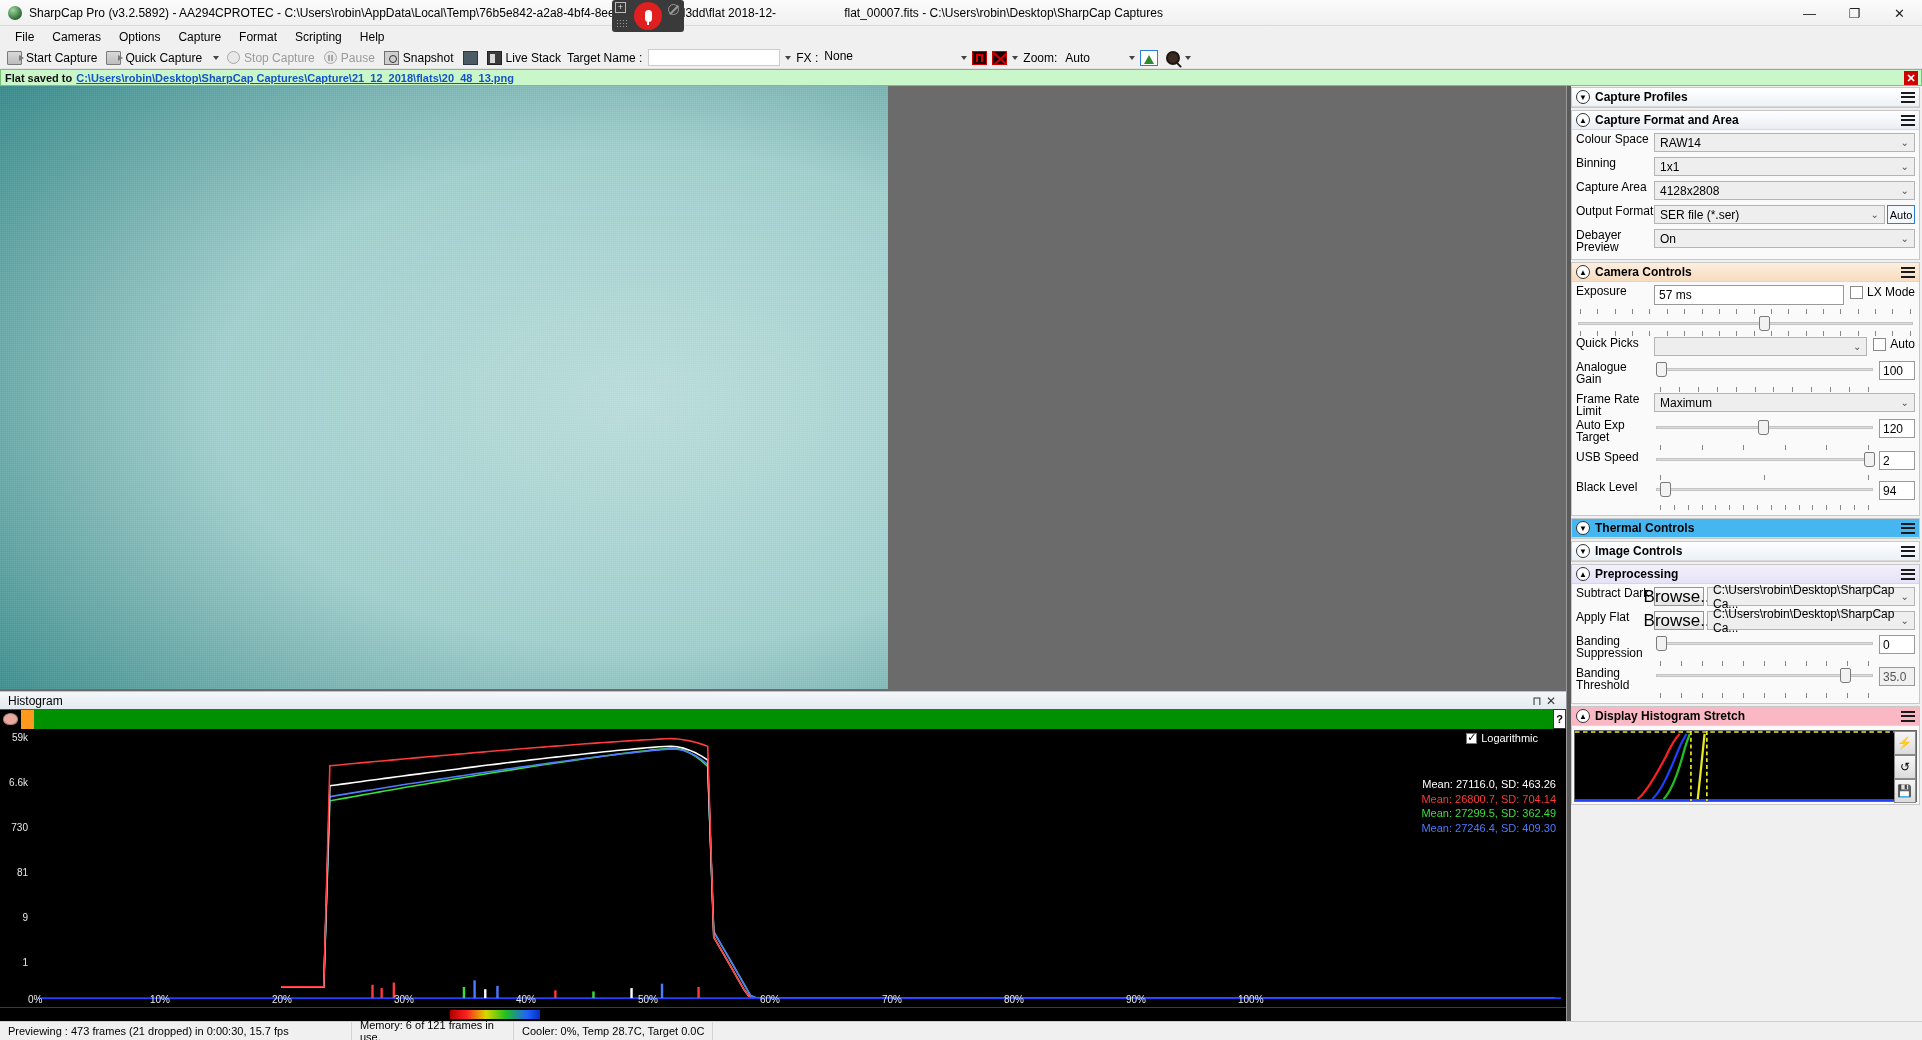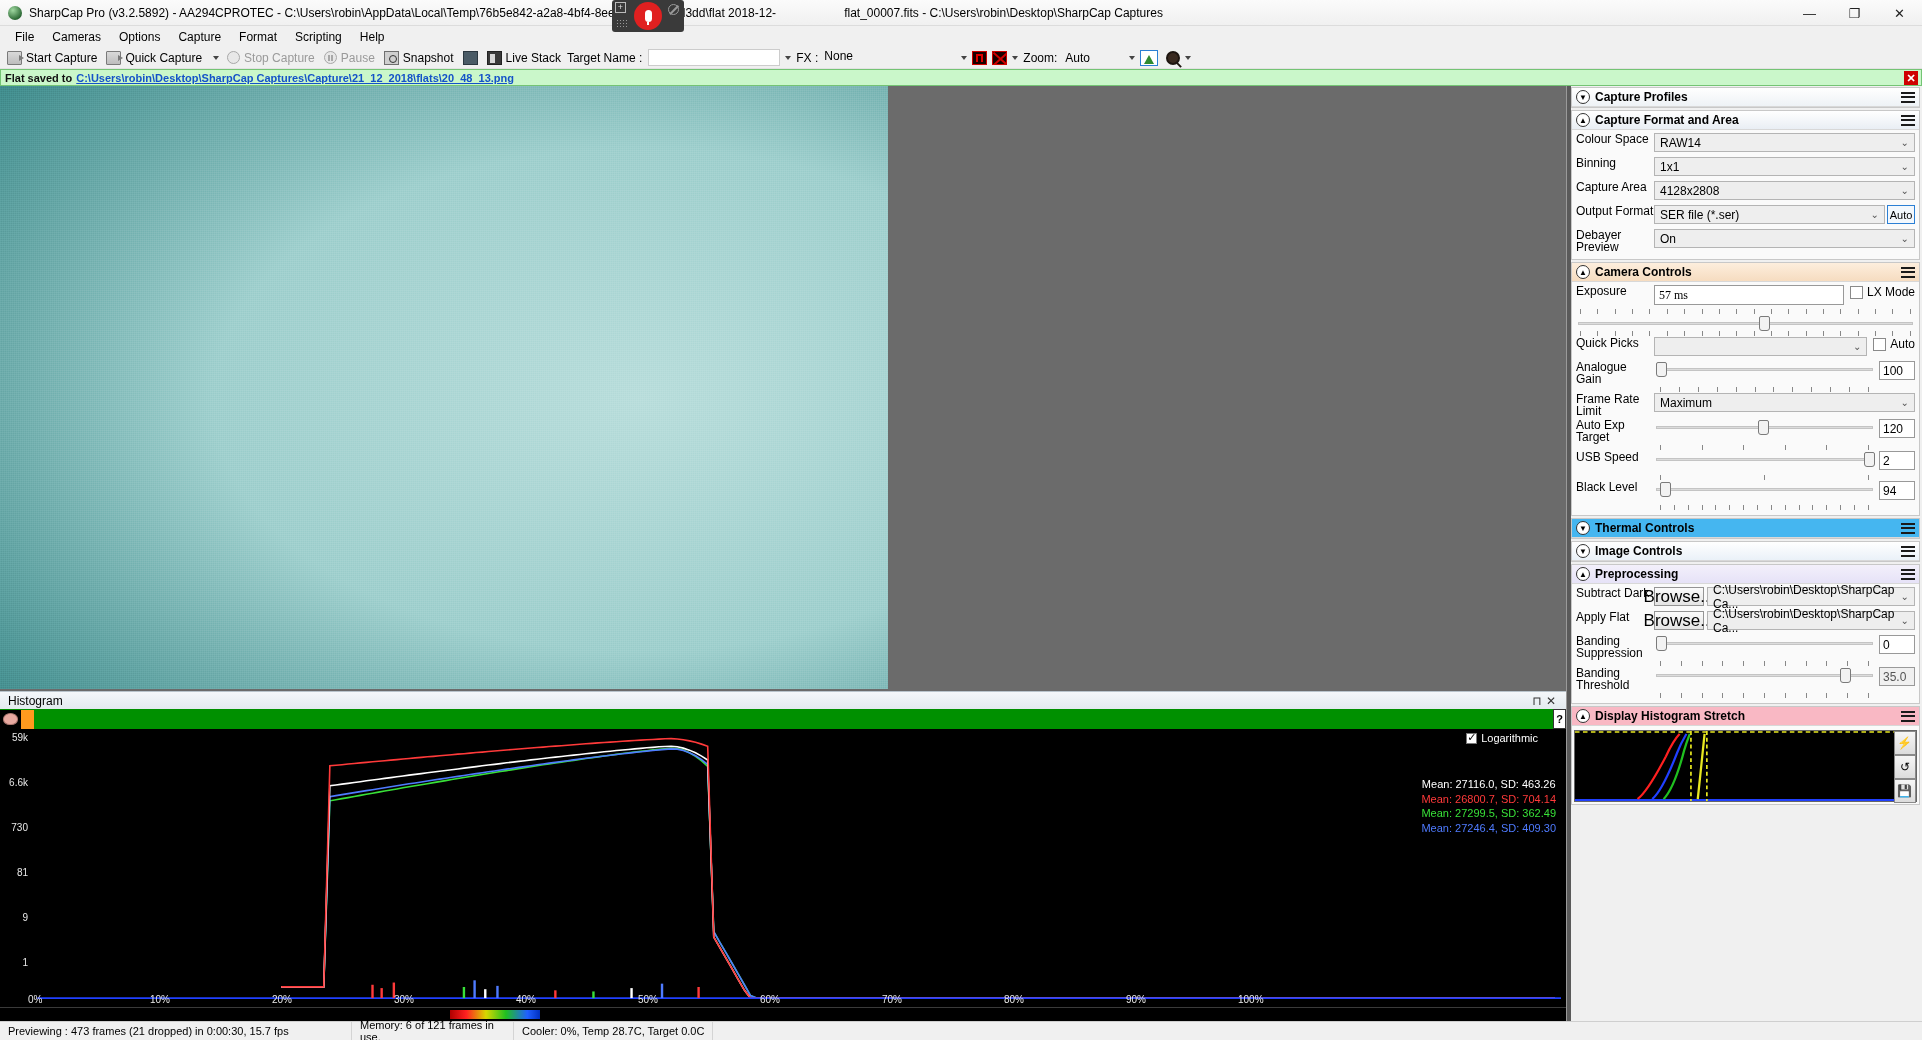--- a/index.html
+++ b/index.html
@@ -134,21 +134,21 @@
   .hd-q { position: absolute; right: 0; top: 0; width: 13px; height: 20px; background: #fff;
           border: 1px solid #333; font-size: 11px; font-weight: bold; text-align: center; line-height: 18px; }
   .hd-plot { flex: 1; background: #000; position: relative; min-height: 0; }
   .hd-axis { position: absolute; left: 0; top: 0; bottom: 0; width: 30px; }
   .ylab { position: absolute; right: 2px; font-size: 10px; color: #e8e8e8; }
   .xlab { position: absolute; bottom: 2px; font-size: 10px; color: #e8e8e8; }
   .logchk { position: absolute; right: 28px; top: 3px; display: flex; align-items: center; gap: 4px;
             color: #fff; font-size: 11px; }
   .logchk .box { width: 11px; height: 11px; background: #fff; border: 1px solid #777; position: relative; }
   .logchk .box:after { content:"✓"; position:absolute; left:0px; top:-3px; font-size:11px; color:#000; }
-  .stats { position: absolute; right: 10px; top: 48px; text-align: center; font-size: 11px; line-height: 14.5px; }
+  .stats { position: absolute; right: 10px; top: 48px; text-align: right; font-size: 11px; line-height: 14.5px; }
   .hd-bottom { height: 14px; background: #000; border-top: 1px solid #3a3a3a; position: relative; flex: none; }
   .hd-grad { position: absolute; left: 450px; top: 2px; width: 90px; height: 9px;
              background: linear-gradient(90deg,#b00000,#ff2020 18%,#d8d800 40%,#20c020 62%,#2060ff 86%,#0030c0); }
 
   
   .rightpanel { width: 356px; flex: none; background: #f0f0f0; border-left: 1px solid #9a9a9a;
                 display: flex; flex-direction: column; overflow: hidden; }
   .rp-scroll { flex: 1; overflow: hidden; position: relative; }
   .grp { border: 1px solid #c8c8c8; margin: 1px 2px 2px 4px; background: #fff; }
   .grp-hdr { height: 19px; display: flex; align-items: center; padding: 0 4px; font-weight: bold; font-size: 12px;
@@ -166,21 +166,21 @@
   .hdr-prep { background: linear-gradient(#f3f0fb,#e6e2f7); }
   .hdr-stretch { background: #f9b8c4; }
   .grp-body { padding: 3px 4px 4px 4px; background: #fafafa; }
   .row { display: flex; align-items: flex-start; min-height: 22px; margin-bottom: 2px; }
   .row .lbl { width: 78px; font-size: 12px; color: #000; flex: none; line-height: 12px; }
   .combo { flex: 1; height: 19px; border: 1px solid #b4b4b4; background: #eeeeee;
            display: flex; align-items: center; padding: 0 2px 0 5px; font-size: 12px; }
   .combo .sp { flex: 1; }
   .combo .dn { font-size: 10px; color: #555; padding-right: 3px; }
   .txtbox { flex: 1; height: 20px; border: 1px solid #999; background: #fff; display: flex; align-items: center;
-            padding-left: 4px; font-size: 12px; font-family: Liberation Serif, serif; }
+            padding-left: 4px; font-size: 12px; }
   .numbox { width: 36px; height: 19px; border: 1px solid #999; background: #fff; font-size: 12px;
             display: flex; align-items: center; padding-left: 3px; flex: none; margin-left: 4px; }
   .numbox.ro { background: #f0f0f0; color: #555; }
   .autobtn { width: 28px; height: 19px; border: 1px solid #2b7fd4; background: #f3f8fd; font-size: 11px;
              display: flex; align-items: center; justify-content: center; flex: none; margin-left: 2px; }
   .chk { display: flex; align-items: center; gap: 4px; font-size: 12px; margin-left: 6px; flex: none; }
   .chk .box { width: 13px; height: 13px; border: 1px solid #8a8a8a; background: #fff; }
   .browse { width: 50px; height: 19px; border: 1px solid #949494; background: linear-gradient(#fbfbfb,#e4e4e4);
             font-size: 17px; display: flex; align-items: center; justify-content: center; flex: none; margin-right: 3px; }
   .slider { flex: 1; position: relative; height: 16px; display: flex; align-items: center; margin: 0 2px; }

